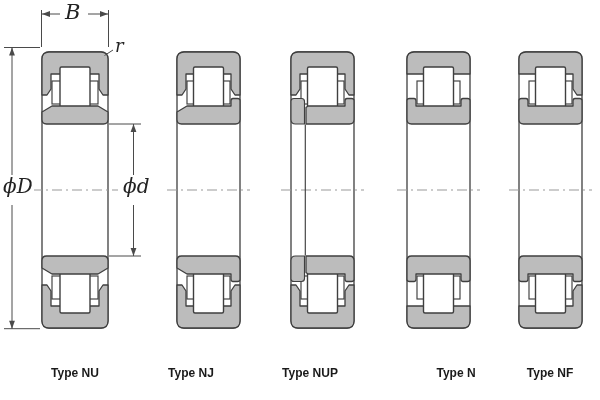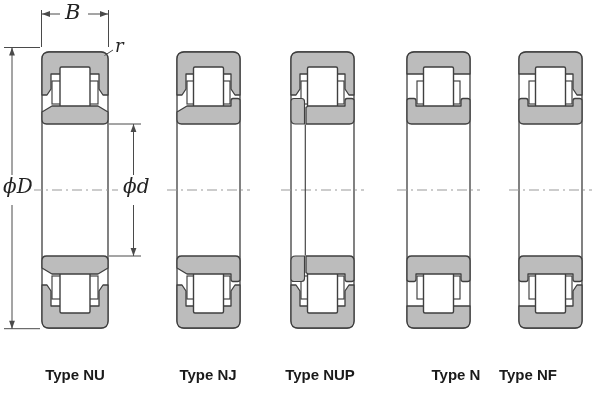--- a/index.html
+++ b/index.html
@@ -6,21 +6,21 @@
   .stage{position:relative;width:600px;height:400px;background:#ffffff;overflow:hidden;
          font-family:"Liberation Sans",sans-serif;}
   .stage svg{position:absolute;left:0;top:0;}
   .dim{position:absolute;font-family:"DejaVu Serif","Liberation Serif",serif;
        font-style:italic;color:#222;line-height:1;background:#fff;padding:0 1px;}
   .dimB{left:64px;top:2px;font-size:21px;}
   .dimR{left:114px;top:37px;font-size:18px;}
   .dimD{left:2px;top:176px;font-size:20px;}
   .dimd{left:122px;top:176px;font-size:20px;}
   .type-label{position:absolute;top:366px;transform:translateX(-50%);
-       font-weight:bold;font-size:15px;color:#1a1a1a;white-space:nowrap;}
+       font-weight:bold;font-size:12px;color:#1a1a1a;white-space:nowrap;}
 </style>
 </head>
 <body>
 
 <div class="stage">
   <svg id="diagram-svg" width="600" height="400" viewBox="0 0 600 400">
       <g>
         <rect x="42" y="52" width="66" height="276" rx="7" fill="#fff" stroke="#3f3f3f" stroke-width="1.3"></rect>
         <line x1="32" y1="190" x2="118" y2="190" stroke="#999999" stroke-width="1.1" stroke-dasharray="10 4 2 4"></line>
         <path d="M 42,59 Q 42,52 49,52 L 101,52 Q 108,52 108,59 L 108,95 L 103,95 L 99,89 L 99,74 L 51,74 L 51,89 L 47,95 L 42,95 Z" fill="#bcbcbc" stroke="#3f3f3f" stroke-width="1.3" stroke-linejoin="round"></path>
@@ -126,18 +126,18 @@
       </g>
     </svg>
 
   <span class="dim dimB">B</span>
   <span class="dim dimR">r</span>
   <span class="dim dimD">ϕD</span>
   <span class="dim dimd">ϕd</span>
 
   <div>
     <span class="type-label" style="left:75px">Type NU</span>
-    <span class="type-label" style="left:208px">Type NJ</span>
-    <span class="type-label" style="left:320px">Type NUP</span>
+    <span class="type-label" style="left:191px">Type NJ</span>
+    <span class="type-label" style="left:310px">Type NUP</span>
     <span class="type-label" style="left:456px">Type N</span>
-    <span class="type-label" style="left:528px">Type NF</span>
+    <span class="type-label" style="left:550px">Type NF</span>
   </div>
 </div>
 
 </body></html>

